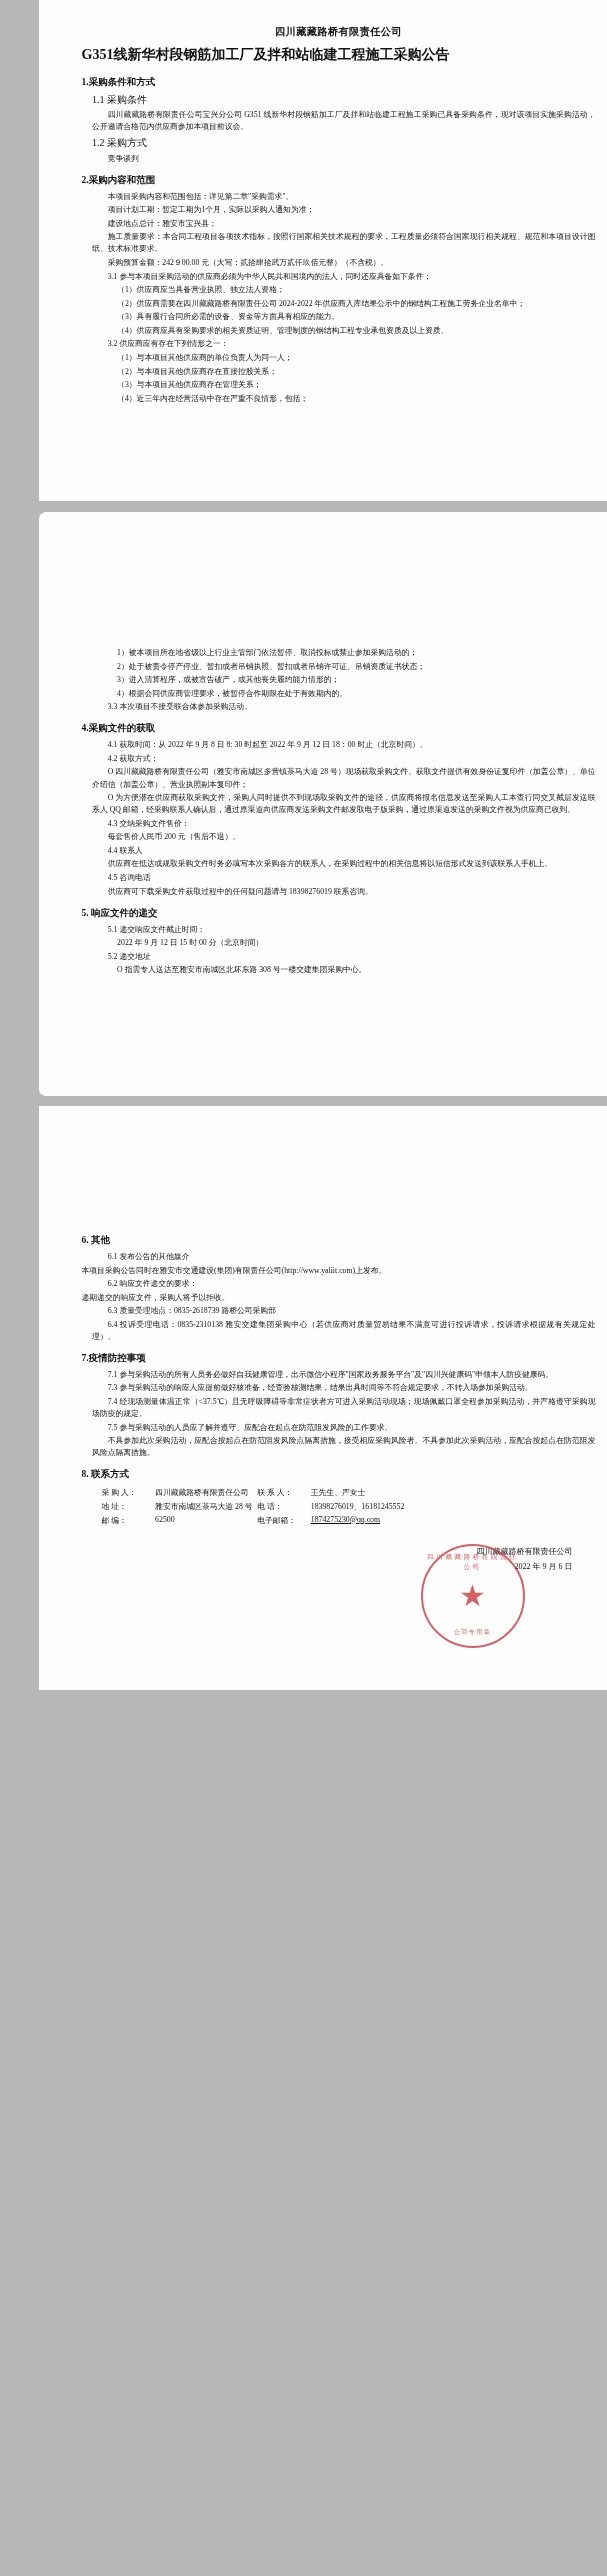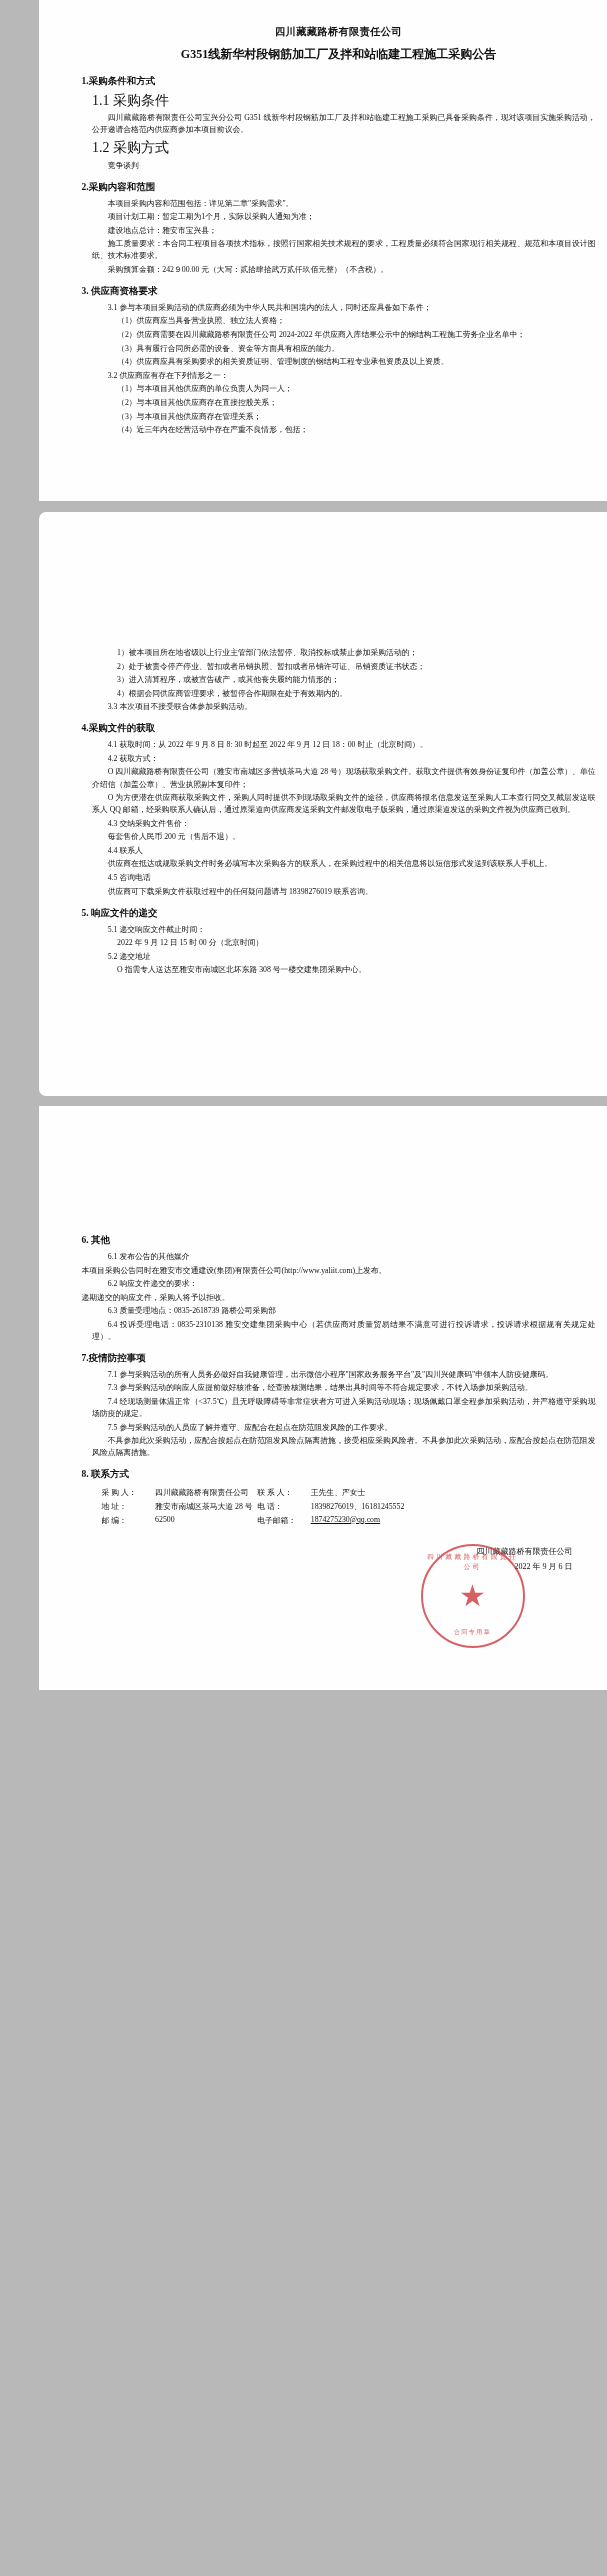--- a/index.html
+++ b/index.html
@@ -18,34 +18,33 @@
   .sheet.s3{min-height:584px;}
   .doc-title{
     text-align:center;
     font-weight:bold;
     font-size:10.2px;
     letter-spacing:0.4px;
     margin:4.6px 0 7.6px 0;
     color:#111;
   }
   .doc-subtitle{
-    text-align:center;
     font-weight:bold;
-    font-size:12px;
+    font-size:14px;
     margin:0 0 12px 0;
     color:#111;
   }
   .h1{
     font-weight:bold;
     font-size:9.5px;
     margin:9px 0 3.8px 0;
     color:#111;
   }
   .h2{
-    font-size:14px;
+    font-size:10px;
     margin:3px 0 2.3px 10.6px;
     color:#111;
     font-weight:normal;
   }
   .p{
     font-size:7.8px;
     line-height:1.55;
     margin:1.5px 0 1.5px 0;
     text-align:justify;
     color:#111;
@@ -131,21 +130,20 @@
     <div class="h2">1.2 采购方式</div>
     <div class="p ind1">竞争谈判</div>
 
     <div class="h1">2.采购内容和范围</div>
     <div class="p ind1">本项目采购内容和范围包括：详见第二章"采购需求"。</div>
     <div class="p ind1">项目计划工期：暂定工期为1个月，实际以采购人通知为准；</div>
     <div class="p ind1">建设地点总计：雅安市宝兴县；</div>
     <div class="p ind1">施工质量要求：本合同工程项目各项技术指标，按照行国家相关技术规程的要求，工程质量必须符合国家现行相关规程、规范和本项目设计图纸、技术标准要求。</div>
     <div class="p ind1">采购预算金额：242９00.00 元（大写：贰拾肆拾武万贰仟玖佰元整）（不含税）。</div>
 
-    <div class="h1">3. 供应商资格要求</div>
     <div class="p ind1">3.1 参与本项目采购活动的供应商必须为中华人民共和国境内的法人，同时还应具备如下条件；</div>
     <div class="p ind2">（1）供应商应当具备营业执照、独立法人资格；</div>
     <div class="p ind2">（2）供应商需要在四川藏藏路桥有限责任公司 2024-2022 年供应商入库结果公示中的钢结构工程施工劳务企业名单中；</div>
     <div class="p ind2">（3）具有履行合同所必需的设备、资金等方面具有相应的能力。</div>
     <div class="p ind2">（4）供应商应具有采购要求的相关资质证明、管理制度的钢结构工程专业承包资质及以上资质。</div>
     <div class="p ind1">3.2 供应商应有存在下列情形之一：</div>
     <div class="p ind2">（1）与本项目其他供应商的单位负责人为同一人；</div>
     <div class="p ind2">（2）与本项目其他供应商存在直接控股关系；</div>
     <div class="p ind2">（3）与本项目其他供应商存在管理关系；</div>
     <div class="p ind2">（4）近三年内在经营活动中存在严重不良情形，包括；</div>

